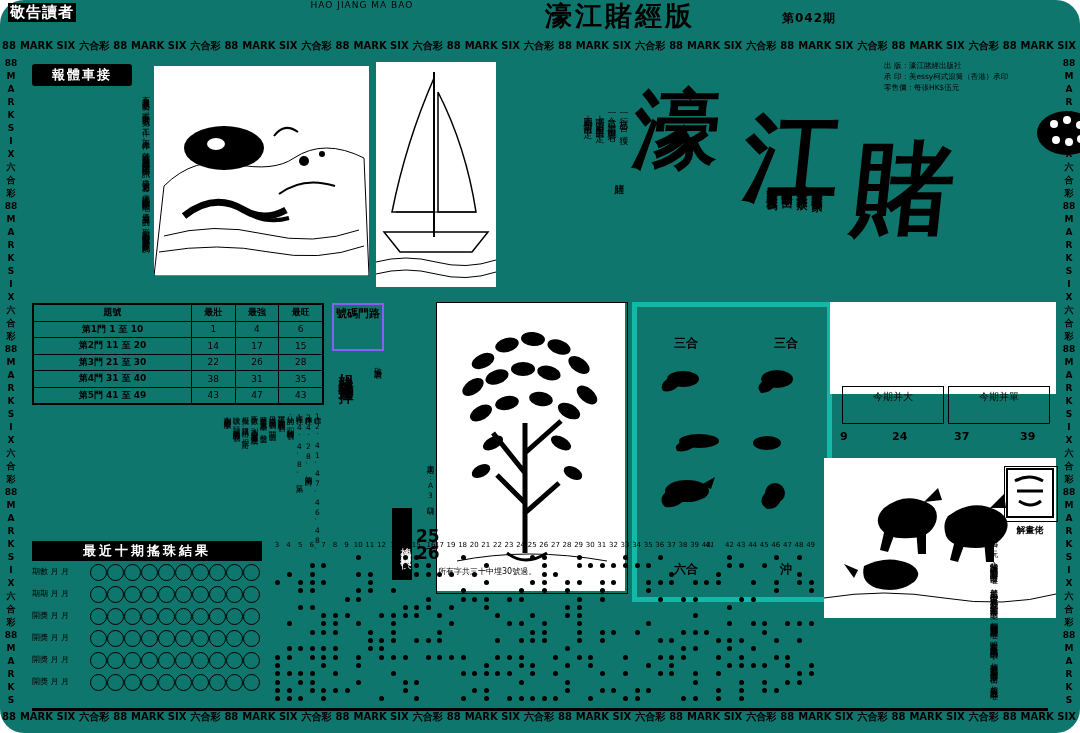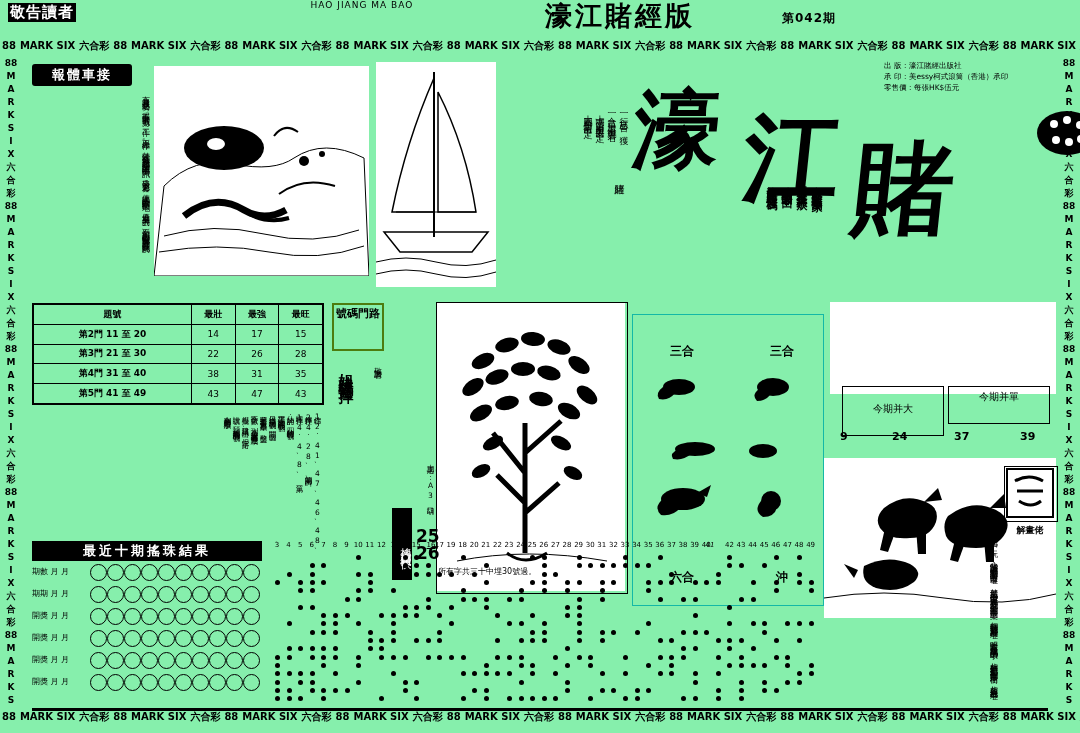--- a/index.html
+++ b/index.html
@@ -1,17 +1,17 @@
 <!DOCTYPE html>
 <html><head>
 <meta charset="utf-8">
 <style>
   html,body{margin:0;padding:0;background:#fff;}
   body{width:1080px;height:733px;font-family:"DejaVu Sans","Liberation Sans",sans-serif;color:#000;overflow:hidden;position:relative;}
-  .page{position:relative;width:1080px;height:733px;background:#86efac;}
+  .page{position:relative;width:1080px;height:733px;background:#0f766e;border-radius:24px;}
 
   
   .masthead{position:absolute;left:0;top:0;width:1080px;height:38px;}
   .mast-left{position:absolute;left:8px;top:2px;width:250px;height:32px;}
   .mast-left .l1{font-size:15px;font-weight:bold;letter-spacing:1px;background:#000;color:#fff;padding:0 2px;display:inline-block;}
   .mast-left .l2{font-size:13px;font-weight:bold;letter-spacing:1px;}
   .mast-mid{position:absolute;left:262px;top:0px;width:200px;height:36px;text-align:center;}
   .mast-mid .big{font-size:24px;font-weight:bold;letter-spacing:2px;line-height:24px;}
   .mast-mid .small{font-size:9px;letter-spacing:1px;}
   .mast-title{position:absolute;left:470px;top:1px;width:300px;text-align:center;font-size:27px;font-weight:bold;letter-spacing:3px;line-height:30px;}
@@ -62,34 +62,34 @@
   .tbl table{border-collapse:collapse;width:100%;height:100%;}
   .tbl td,.tbl th{border:1px solid #000;text-align:center;font-size:9px;padding:0;height:15px;}
   .tbl th{font-weight:bold;}
   .tbl td.first{font-weight:bold;font-size:9px;}
 
   
   .leftcols{position:absolute;left:8px;top:352px;width:290px;height:180px;font-size:7.5px;line-height:9px;writing-mode:vertical-rl;text-orientation:upright;letter-spacing:1px;}
 
   
   .sister{position:absolute;left:308px;top:245px;width:60px;height:290px;}
-  .sister .stamp{width:48px;height:42px;border:2px solid #4d7c0f;font-size:11px;line-height:13px;text-align:center;padding-top:2px;font-weight:bold;}
+  .sister .stamp{width:48px;height:42px;border:2px solid #8b5cf6;font-size:11px;line-height:13px;text-align:center;padding-top:2px;font-weight:bold;}
   .sister .tt{position:absolute;left:4px;top:58px;font-size:15px;font-weight:bold;writing-mode:vertical-rl;text-orientation:upright;letter-spacing:3px;line-height:20px;}
   .sister .sub{position:absolute;left:40px;top:58px;font-size:8px;writing-mode:vertical-rl;text-orientation:upright;line-height:10px;letter-spacing:1px;}
 
   .narrowtxt{position:absolute;left:372px;top:400px;width:48px;height:130px;font-size:7.5px;line-height:9px;writing-mode:vertical-rl;text-orientation:upright;letter-spacing:1px;}
 
   
   .tree{position:absolute;left:412px;top:244px;width:190px;height:290px;border:1px solid #000;}
   .treelabel{position:absolute;left:368px;top:450px;width:20px;height:70px;background:#000;color:#fff;font-size:11px;writing-mode:vertical-rl;text-orientation:upright;text-align:center;letter-spacing:2px;padding-top:2px;}
   .bignum{position:absolute;left:392px;top:470px;font-size:17px;font-weight:bold;line-height:17px;}
   .treecap{position:absolute;left:414px;top:508px;width:185px;font-size:8px;text-align:left;}
 
   
-  .sanhe{position:absolute;left:608px;top:256px;width:190px;height:290px;border:1px solid #14b8a6;}
+  .sanhe{position:absolute;left:608px;top:244px;width:190px;height:290px;border:5px solid #14b8a6;}
   .sanhe .r{position:absolute;width:100%;text-align:center;font-size:12px;font-weight:bold;}
 
   
   .rbox1{position:absolute;left:806px;top:244px;width:226px;height:40px;background:#fff;border:0;}
   .rbox2{position:absolute;left:806px;top:282px;width:226px;height:54px;background:#fff;}
   .expect{position:absolute;left:812px;top:288px;width:220px;height:76px;}
   .expect .cell{position:absolute;width:100px;height:34px;border:1px solid #000;font-size:10px;text-align:center;}
   .nums{position:absolute;left:806px;top:372px;width:226px;height:22px;}
   .nums span{position:absolute;font-size:11px;font-weight:bold;}
 
@@ -313,20 +313,26 @@
     <div class="tbl">
       <table>
         <tbody>
             <tr>
           <th>題號</th>
           <th>最壯</th>
           <th>最強</th>
           <th>最旺</th>
         </tr>
         <tr>
+          <td class="first">第1門  1 至 10</td>
+          <td>1</td>
+          <td>4</td>
+          <td>6</td>
+        </tr>
+        <tr>
           <td class="first">第2門 11 至 20</td>
           <td>14</td>
           <td>17</td>
           <td>15</td>
         </tr>
         <tr>
           <td class="first">第3門 21 至 30</td>
           <td>22</td>
           <td>26</td>
           <td>28</td>
@@ -427,21 +433,21 @@
         </g>
       </svg>
       <div class="r" style="left:-46px;top:254px;">六合</div>
       <div class="r" style="left:54px;top:254px;">沖</div>
     </div>
 
     <div class="rbox1"></div>
     <div class="rbox2"></div>
 
     <div class="expect">
-      <div class="cell" style="left:6px;top:40px;line-height:16px;padding-top:14px;">今期并大</div>
+      <div class="cell" style="left:6px;top:40px;line-height:16px;padding-top:2px;">今期并大</div>
       <div class="cell" style="left:112px;top:40px;line-height:16px;padding-top:2px;">今期并單</div>
     </div>
 
     <div class="nums">
       <span style="left:10px;top:0;">9</span>
       <span style="left:62px;top:0;">24</span>
       <span style="left:124px;top:0;">37</span>
       <span style="left:190px;top:0;">39</span>
     </div>
 

